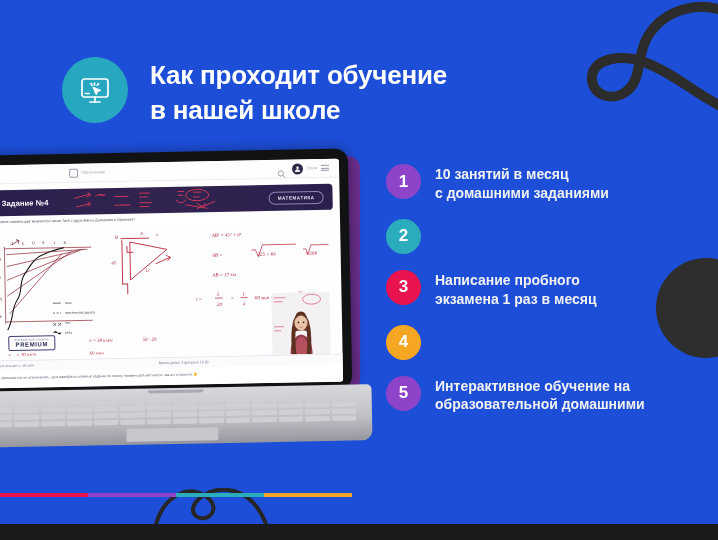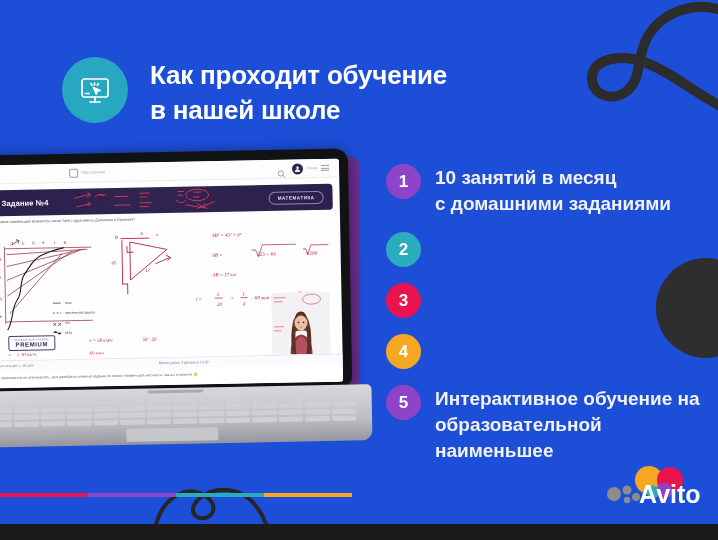--- a/index.html
+++ b/index.html
@@ -66,21 +66,21 @@
   .badge {
     width: 35px; height: 35px; flex: 0 0 auto;
     border-radius: 50%;
     display: flex; align-items: center; justify-content: center;
     color: #ffffff;
     font-size: 17px; font-weight: bold;
     margin-top: 1px;
   }
   .feature-text {
     color: #f2f2f2;
-    font-size: 19px;
+    font-size: 14px;
     font-weight: bold;
     line-height: 1.35;
     white-space: pre-line;
     padding-top: 2px;
   }
 
   
   .laptop {
     position: absolute;
     left: -22px; top: 152px;
@@ -584,47 +584,36 @@
       <span class="feature-text">10 занятий в месяц
 с домашними заданиями</span>
     </div>
 
     <div class="feature-row">
       <span class="badge" style="background:#2aacbd">2</span>
     </div>
 
     <div class="feature-row">
       <span class="badge" style="background:#e8134f">3</span>
+      <span class="feature-text">Написание пробного
+экзамена 1 раз в месяц</span>
     </div>
 
     <div class="feature-row">
       <span class="badge" style="background:#f5a623">4</span>
     </div>
 
     <div class="feature-row">
       <span class="badge" style="background:#8e44c8">5</span>
       <span class="feature-text">Интерактивное обучение на
-образовательной наименьшее</span>
+образовательной домашними</span>
     </div>
   </div>
 
   <div class="stripe">
     <span style="background:#e8134f"></span>
     <span style="background:#8e44c8"></span>
     <span style="background:#2aacbd"></span>
     <span style="background:#f5a623"></span>
   </div>
 
-  <div class="avito">
-    <svg width="96" height="46" viewBox="0 0 96 46">
-      <circle cx="43" cy="16" r="14" fill="#f5a623"></circle>
-      <circle cx="64" cy="16" r="13" fill="#e8134f"></circle>
-      <circle cx="58" cy="27" r="8" fill="#8e44c8"></circle>
-      <circle cx="47" cy="28" r="6.5" fill="#2aacbd"></circle>
-      <circle cx="8" cy="30" r="7" fill="#8c8c8c"></circle>
-      <circle cx="21" cy="26" r="4.5" fill="#8c8c8c"></circle>
-      <circle cx="21" cy="36" r="3.2" fill="#8c8c8c"></circle>
-      <circle cx="30" cy="33" r="4" fill="#8c8c8c"></circle>
-      <text x="33" y="39" font-family="Liberation Sans, sans-serif" font-size="25" font-weight="bold" fill="#ffffff">Avito</text>
-    </svg>
-  </div>
 
 </div>
 
 </body></html>

